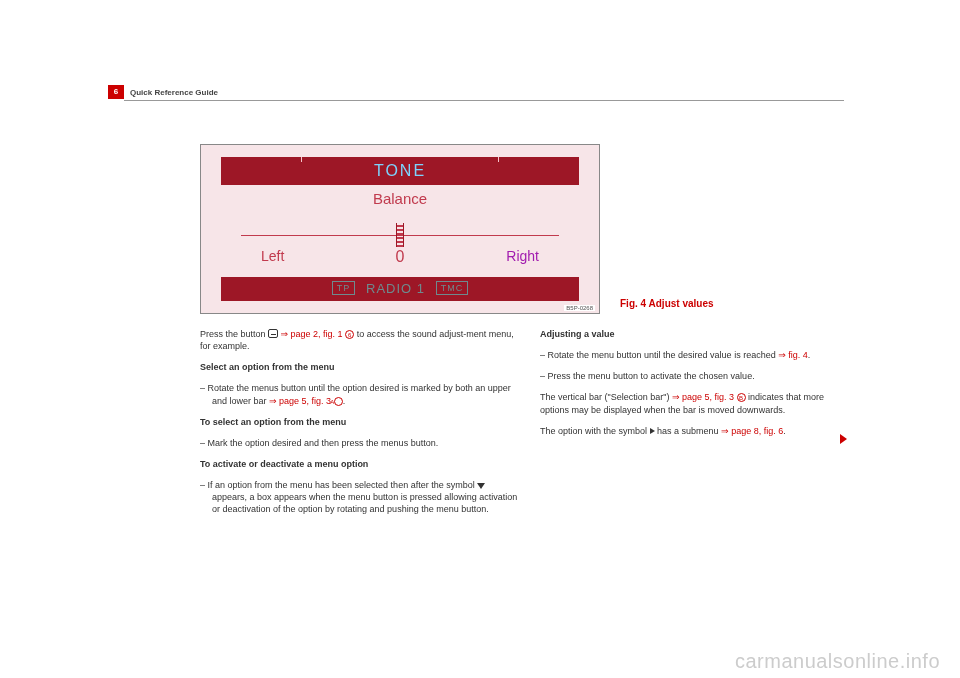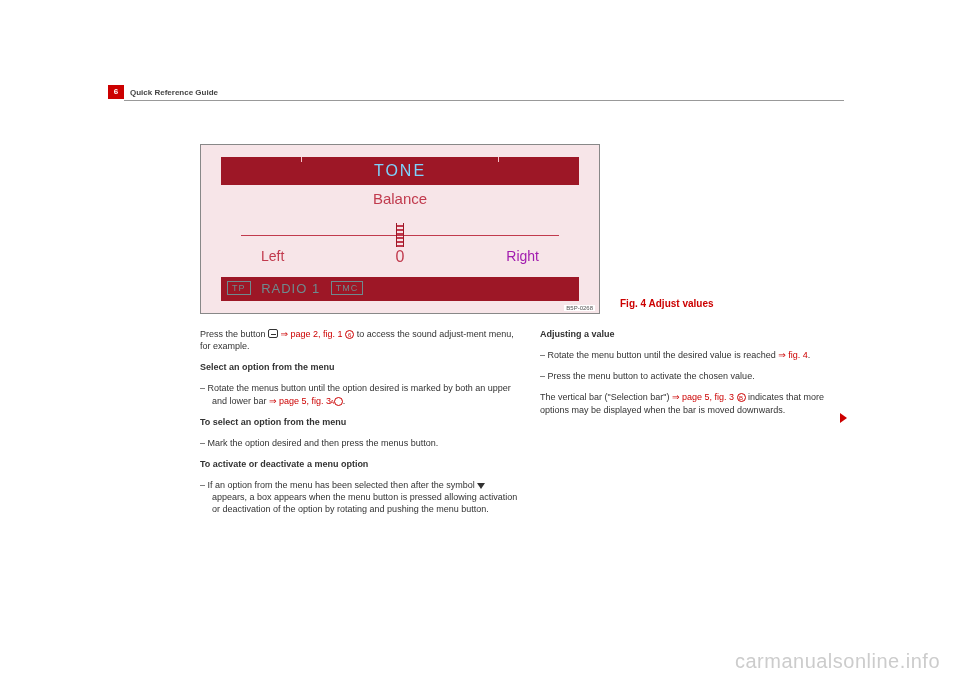--- a/index.html
+++ b/index.html
@@ -100,21 +100,21 @@
       position: absolute; top: 103px; right: 60px; color: #a21caf; font-size: 14px;
     }
     .display .gauge-value {
       position: absolute; top: 103px; left: 0; right: 0; text-align: center; color: #c13a4d; font-size: 16px;
     }
     .display .bar-bottom {
       position: absolute;
       bottom: 12px; left: 20px; right: 20px; height: 24px;
       background: #9d1726;
       color: #6e8a8e;
-      text-align: left;
+      text-align: center;
       line-height: 24px;
       font-size: 13px;
       letter-spacing: 1px;
     }
     .display .badge {
       display: inline-block;
       border: 1px solid #6e8a8e;
       font-size: 9px;
       padding: 0 4px;
       line-height: 12px;
@@ -242,16 +242,19 @@
 
 <div class="col col-right">
   <p><b>Adjusting a value</b></p>
   <p class="hang">
     <span>–   Rotate the menu button until the desired value is reached </span><span class="red">⇒ fig. 4</span><span>.</span>
   </p>
   <p class="hang">–   Press the menu button to activate the chosen value.</p>
   <p>
     <span>The vertical bar ("Selection bar") </span><span class="red">⇒ page 5, fig. 3 </span><span class="circ circ-red">B</span><span> indicates that more options may be displayed when the bar is moved downwards.</span>
   </p>
+  <p>
+    <span>The option with the symbol </span><span class="tri-right-sm"></span><span> has a submenu </span><span class="red">⇒ page 8, fig. 6</span><span>.</span>
+  </p>
   <span class="cont-arrow" style="right:-2px; bottom:2px;"></span>
 </div>
 
 <div class="watermark">carmanualsonline.info</div>
 
 </body></html>

